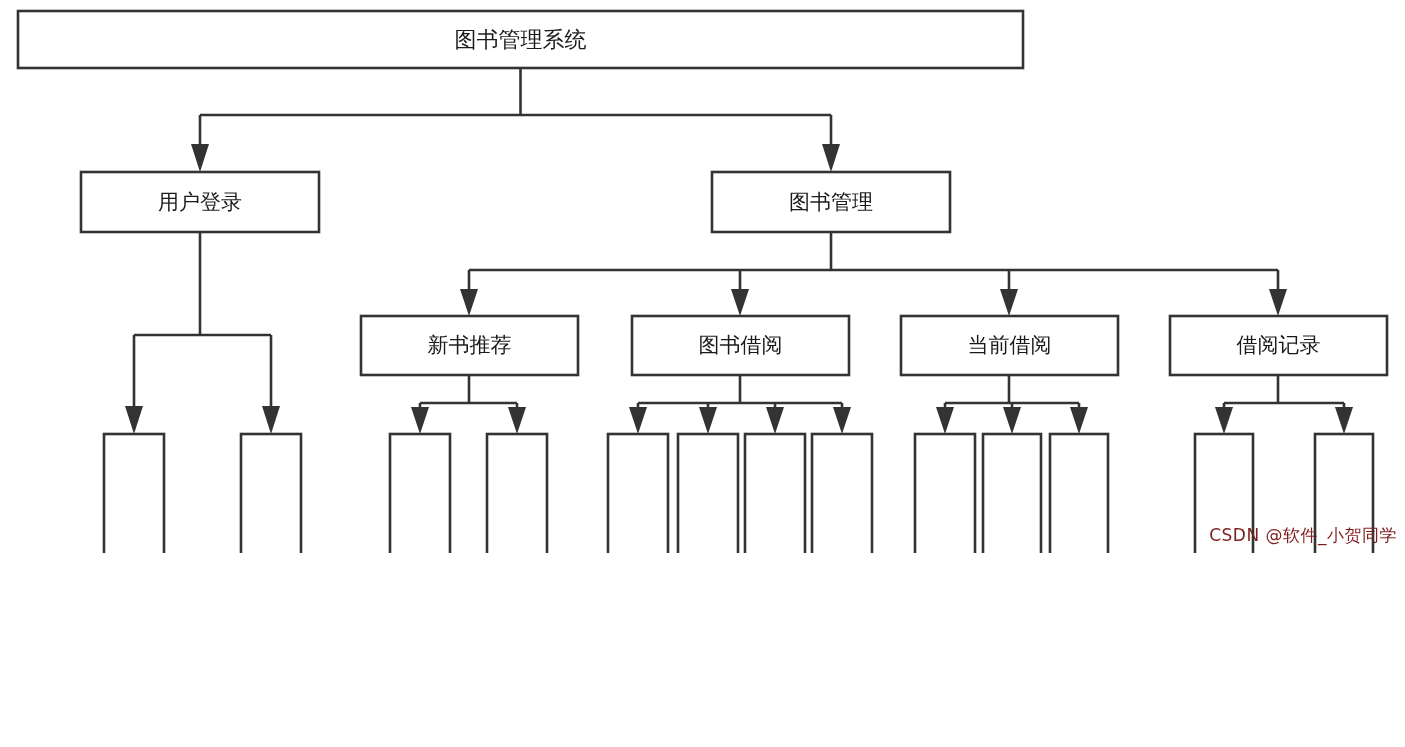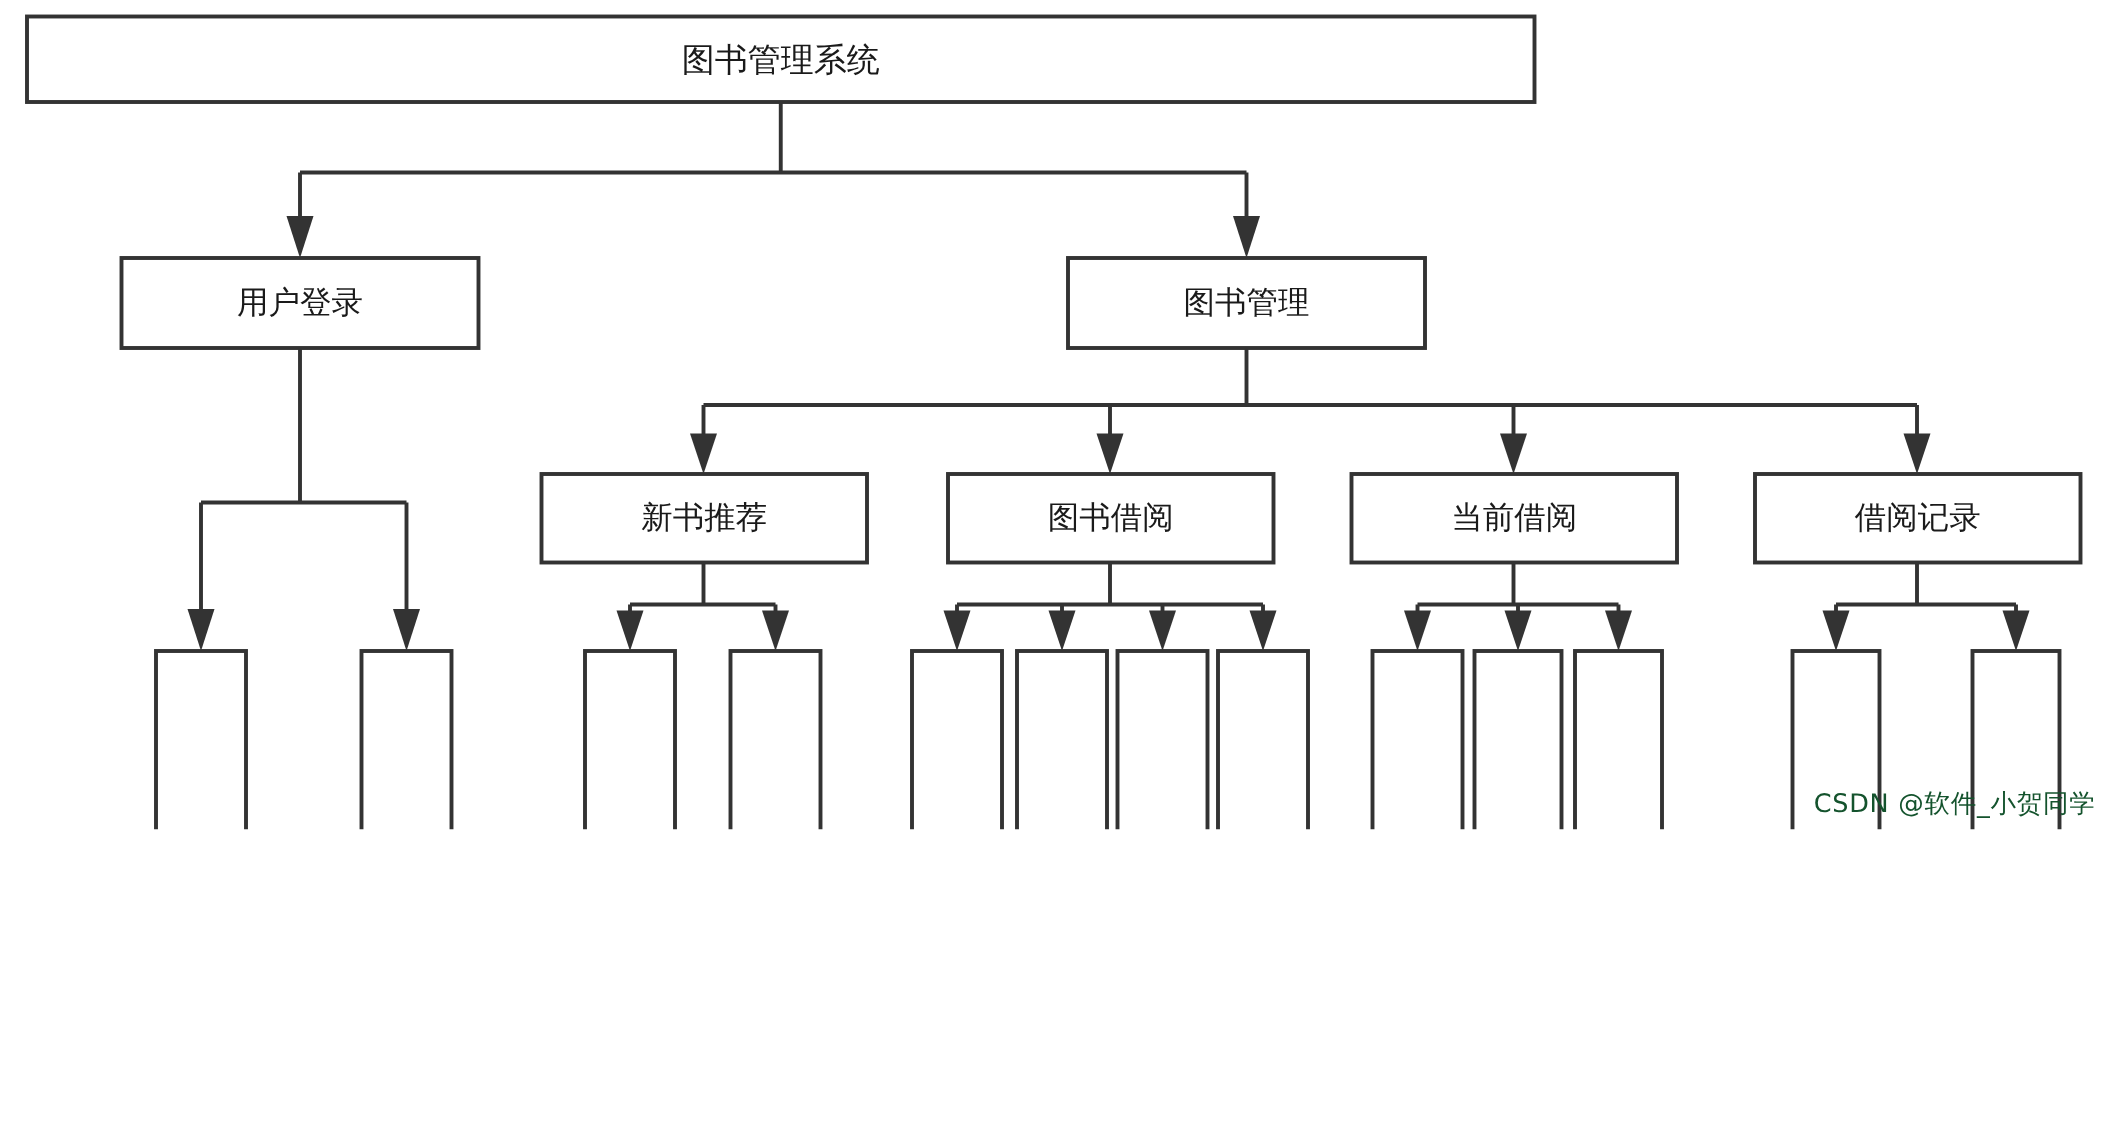--- a/index.html
+++ b/index.html
@@ -72,21 +72,21 @@
     white-space: nowrap;
     pointer-events: none;
     user-select: none;
   }
   .watermark {
     position: absolute;
     right: 8px;
     bottom: 6px;
     font-family: "DejaVu Sans", "Liberation Sans", sans-serif;
     font-size: 17px;
-    color: #14532d;
+    color: #7f1d1d;
     letter-spacing: 0.5px;
     user-select: none;
   }
 </style>
 </head>
 <body>
 
 <div id="diagram-root">
 
   <svg class="diagram-svg" viewBox="0 0 1405 747" xmlns="http://www.w3.org/2000/svg">

